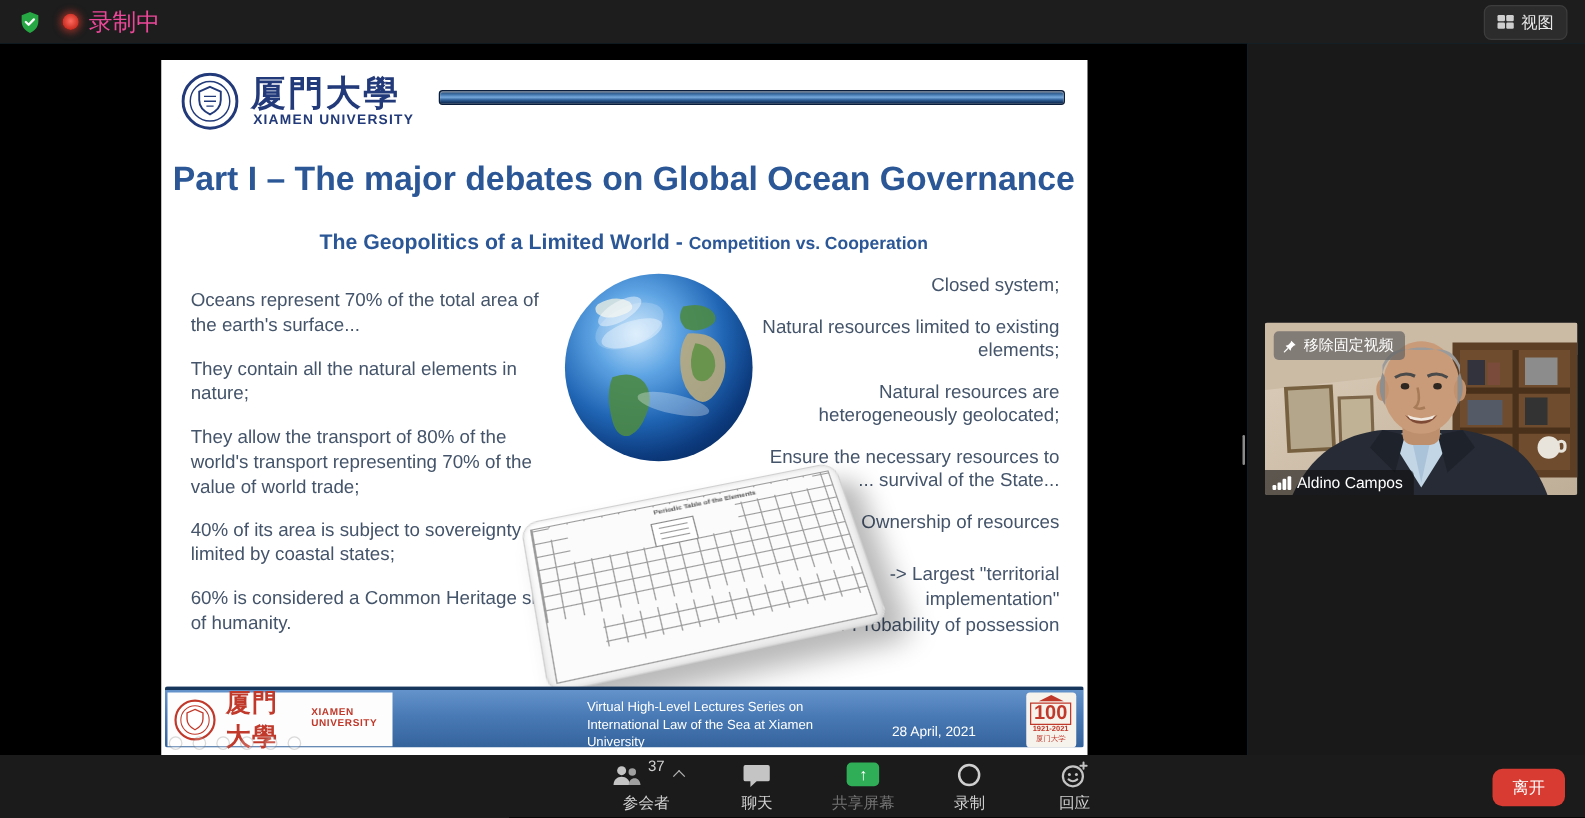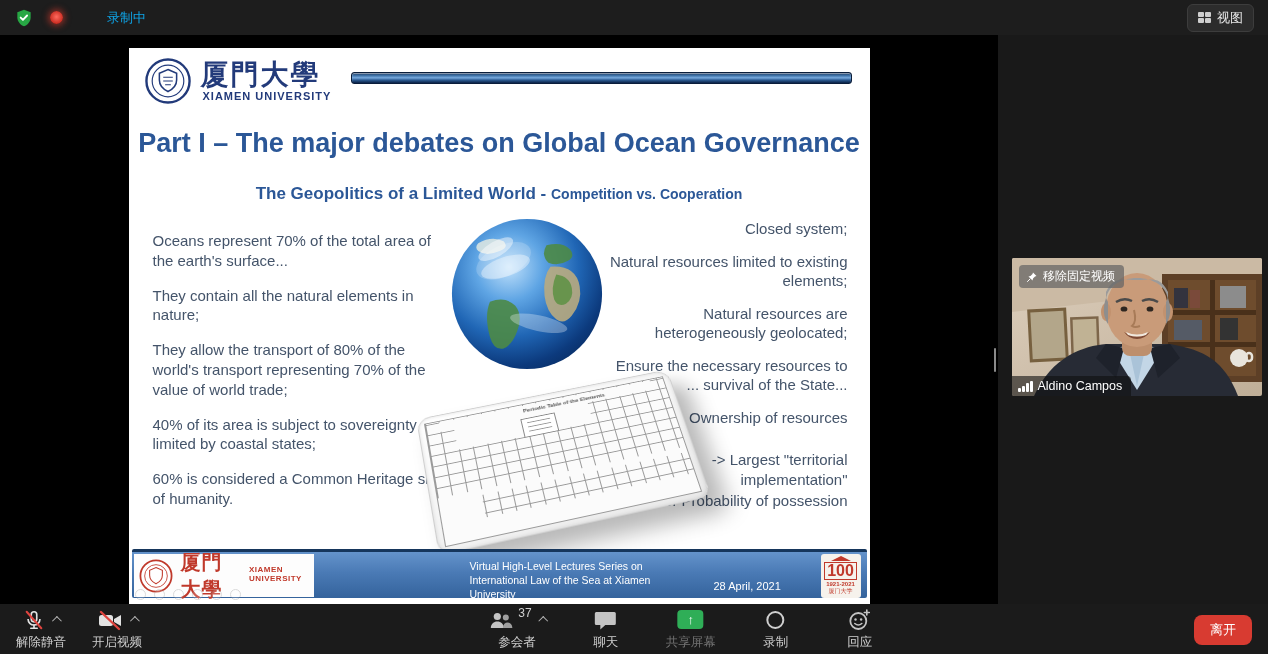--- a/index.html
+++ b/index.html
@@ -6,21 +6,21 @@
   html,body { width:1268px; height:654px; background:#000; overflow:hidden;
     font-family:"Liberation Sans", sans-serif; }
   .app { width:1268px; height:654px; display:flex; flex-direction:column; background:#000; position:relative; }
 
   
   .topbar { height:35px; background:#1d1d1d; display:flex; align-items:center; padding:0 14px; flex:0 0 auto; }
   .shield { width:20px; height:20px; margin-right:16px; }
   .rec-group { display:flex; align-items:center; gap:8px; }
   .rec-dot { width:13px; height:13px; border-radius:50%; background:radial-gradient(circle at 50% 45%, #ff6a5e, #c92b20 70%);
     box-shadow:0 0 6px 2px rgba(230,60,45,.55); }
-  .rec-label { color:#0ea5e9; font-size:13px;margin-left:36px; }
+  .rec-label { color:#ec4899; font-size:19px; }
   .topbar-spacer { flex:1; }
   .view-btn { display:flex; align-items:center; gap:6px; background:#2c2c2c; border:1px solid #3d3d3d;
     border-radius:6px; padding:4px 10px; color:#e8e8e8; font-size:13px; cursor:default; }
   .grid-icon { width:13px; height:11px; display:grid; grid-template-columns:1fr 1fr; gap:1px; }
   .grid-icon span { background:#cfcfcf; border-radius:1px; }
 
   
   .content { flex:1; display:flex; position:relative; background:#0c4a6e; }
   .share-area { width:998px; background:#000; display:flex; justify-content:center; padding-top:13px; flex:0 0 auto; }
   .right-panel { flex:1; background:#191919; position:relative; }
@@ -325,45 +325,20 @@
               <i></i>
               <i></i>
             </span>
           <span>Aldino Campos</span>
         </div>
       </div>
     </div>
   </div>
 
   <div class="toolbar">
-    <div class="tb-left">
-      <div class="tb-btn">
-        <div class="tb-top">
-          <svg width="22" height="24" viewBox="0 0 24 24">
-            <rect x="9" y="3" width="6" height="11" rx="3" fill="none" stroke="#e2e2e2" stroke-width="1.8"></rect>
-            <path d="M5.5 11a6.5 6.5 0 0 0 13 0" fill="none" stroke="#e2e2e2" stroke-width="1.8"></path>
-            <path d="M12 17.5v3.5M8.5 21h7" stroke="#e2e2e2" stroke-width="1.8" stroke-linecap="round"></path>
-            <path d="M4 3l16 18" stroke="#e0443f" stroke-width="2.2" stroke-linecap="round"></path>
-          </svg>
-          <span class="chev"></span>
-        </div>
-        <span class="tb-label">解除静音</span>
-      </div>
-      <div class="tb-btn">
-        <div class="tb-top">
-          <svg width="26" height="24" viewBox="0 0 26 24">
-            <rect x="2" y="7" width="14" height="11" rx="2.5" fill="#e2e2e2"></rect>
-            <path d="M17 11l7-4v11l-7-4z" fill="#e2e2e2"></path>
-            <path d="M4 4l18 17" stroke="#e0443f" stroke-width="2.4" stroke-linecap="round"></path>
-          </svg>
-          <span class="chev"></span>
-        </div>
-        <span class="tb-label">开启视频</span>
-      </div>
-    </div>
 
     <div class="tb-center">
       <div class="tb-btn">
         <div class="tb-top">
           <svg width="26" height="22" viewBox="0 0 26 22">
             <circle cx="9" cy="7.5" r="3.6" fill="#c4c4c4"></circle>
             <path d="M2.5 19c0-4.2 2.9-6.6 6.5-6.6s6.5 2.4 6.5 6.6z" fill="#c4c4c4"></path>
             <circle cx="17.5" cy="8.5" r="3" fill="#9f9f9f"></circle>
             <path d="M14.5 19c.4-3.6 2.2-5.4 5-5.4 2.4 0 4.2 1.8 4.6 5.4z" fill="#9f9f9f"></path>
           </svg>

